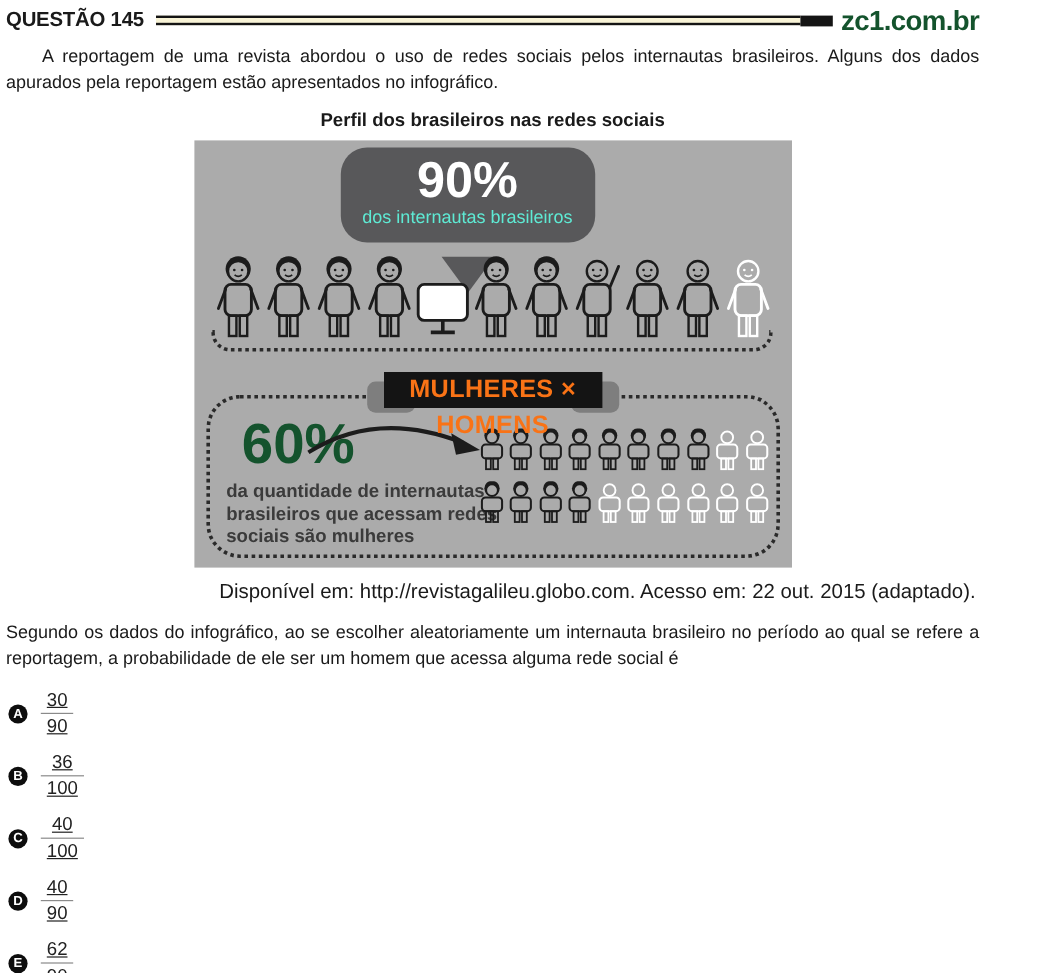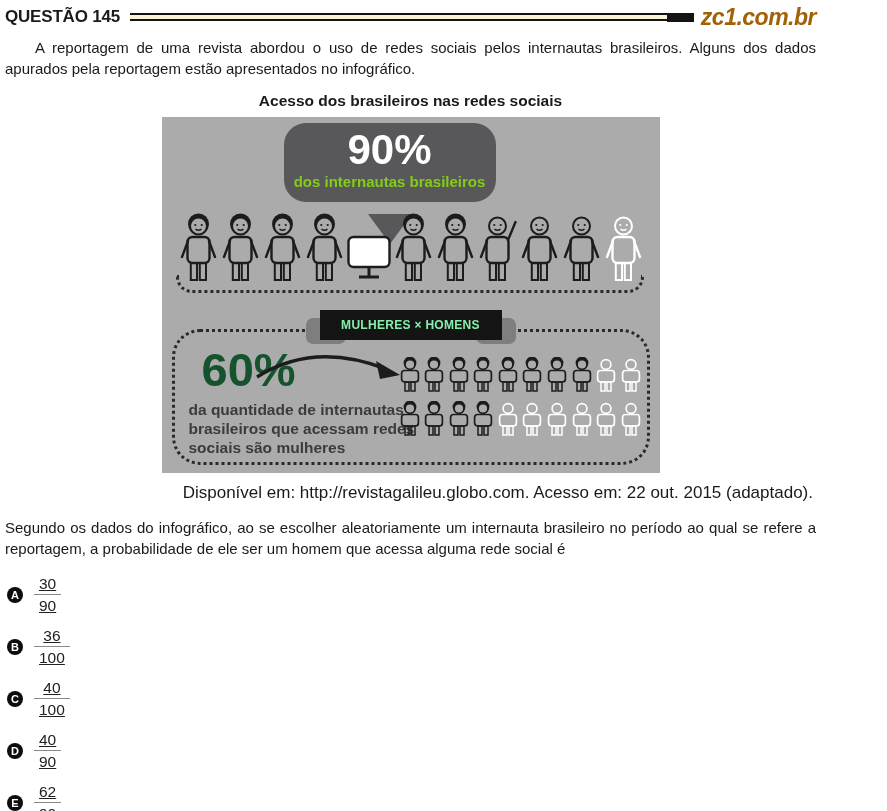--- a/index.html
+++ b/index.html
@@ -4,39 +4,39 @@
 <style>
   html,body{margin:0;padding:0;background:#fff;}
   body{width:887px;height:811px;overflow:hidden;font-family:"Liberation Sans",sans-serif;color:#1a1a1a;}
   .page{position:relative;width:821px;height:811px;}
 
   
   header{display:flex;align-items:center;padding:3px 5px 0 5px;height:28px;}
   .q-label{font-size:17px;font-weight:bold;letter-spacing:-0.2px;white-space:nowrap;margin:0;}
   .rule{flex:1;height:8px;margin-left:10px;background:#F8F3D6;border-top:2px solid #141414;border-bottom:2px solid #141414;box-sizing:border-box;}
   .rule-cap{width:27px;height:9px;background:#141414;}
-  .logo{font-size:23px;font-weight:bold;color:#a16207;margin-left:7px;letter-spacing:-0.5px;white-space:nowrap;font-style:italic;}
+  .logo{font-size:23px;font-weight:bold;color:#14532d;margin-left:7px;letter-spacing:-0.5px;white-space:nowrap;}
 
   
   .intro{margin:6px 5px 0 5px;font-size:15px;line-height:21px;text-align:justify;text-indent:30px;}
   .info-title{margin:13px 0 0 0;text-align:center;font-size:15.5px;font-weight:bold;}
 
   
   .infographic{position:relative;width:498px;height:356px;margin:7px auto 0 auto;background:#ABABAB;}
   .bubble{position:absolute;left:122px;top:6px;width:212px;background:#58585A;border-radius:22px;text-align:center;padding:5px 0 11px 0;z-index:2;}
   .bubble-percent{font-size:42px;font-weight:bold;color:#fff;line-height:44px;}
-  .bubble-line{font-size:15px;font-weight:bold;color:#84cc16;line-height:19px;}
+  .bubble-line{font-size:15px;font-weight:normal;color:#5eead4;line-height:19px;}
   .bubble-tail{position:absolute;left:206px;top:97px;width:0;height:0;border-left:22px solid transparent;border-right:22px solid transparent;border-top:30px solid #58585A;z-index:1;}
   .people-row{position:absolute;left:16px;top:96px;width:466px;height:76px;display:flex;justify-content:space-between;align-items:flex-end;z-index:3;}
   .fig{display:block;}
   .top-dotted{position:absolute;left:14px;top:158px;width:468px;height:18px;border:3px dotted #2A2A2A;border-top:none;border-radius:0 0 16px 16px;box-sizing:border-box;}
   .ribbon-fold{position:absolute;top:201px;width:40px;height:26px;background:#7E7E7E;border-radius:7px;z-index:3;}
   .ribbon-fold.left{left:144px;}
   .ribbon-fold.right{left:314px;}
-  .banner{position:absolute;left:158px;top:193px;width:182px;height:30px;background:#141414;color:#86efac;font-size:12px;font-weight:bold;text-align:center;line-height:30px;letter-spacing:0.3px;z-index:4;}
+  .banner{position:absolute;left:158px;top:193px;width:182px;height:30px;background:#141414;color:#f97316;font-size:21px;font-weight:bold;text-align:center;line-height:30px;letter-spacing:0.3px;z-index:4;}
   .dotted-box{position:absolute;left:10px;top:212px;width:478px;height:136px;border:3.5px dotted #2A2A2A;border-radius:28px;box-sizing:border-box;z-index:1;}
   .stat-percent{position:absolute;left:40px;top:228px;font-size:47px;font-weight:bold;color:#14532d;line-height:50px;z-index:2;}
   .stat-caption{position:absolute;left:27px;top:283px;width:240px;font-size:15.5px;font-weight:bold;color:#3B3B3B;line-height:19px;z-index:2;}
   .stat-arrow{position:absolute;left:92px;top:232px;width:150px;height:44px;z-index:2;}
   .icon-grid{position:absolute;left:236px;top:240px;display:grid;grid-template-columns:repeat(10,24.6px);row-gap:8px;z-index:2;}
 
   .source{margin:10px 8px 0 0;text-align:right;font-size:17px;}
   .question{margin:14px 5px 0 5px;font-size:15px;line-height:21px;text-align:justify;}
 
   
@@ -54,21 +54,21 @@
 
   <header>
     <h1 class="q-label">QUESTÃO 145</h1>
     <div class="rule"></div>
     <div class="rule-cap"></div>
     <div class="logo">zc1.com.br</div>
   </header>
 
   <p class="intro">A reportagem de uma revista abordou o uso de redes sociais pelos internautas brasileiros. Alguns dos dados apurados pela reportagem estão apresentados no infográfico.</p>
 
-  <h2 class="info-title">Acesso dos brasileiros nas redes sociais</h2>
+  <h2 class="info-title">Perfil dos brasileiros nas redes sociais</h2>
 
   <div class="infographic">
     <div class="bubble">
       <div class="bubble-percent">90%</div>
       <div class="bubble-line">dos internautas brasileiros</div>
     </div>
     <div class="bubble-tail"></div>
 
     <div class="people-row">
         <svg class="fig" width="41" height="76" viewBox="0 0 41 76">

